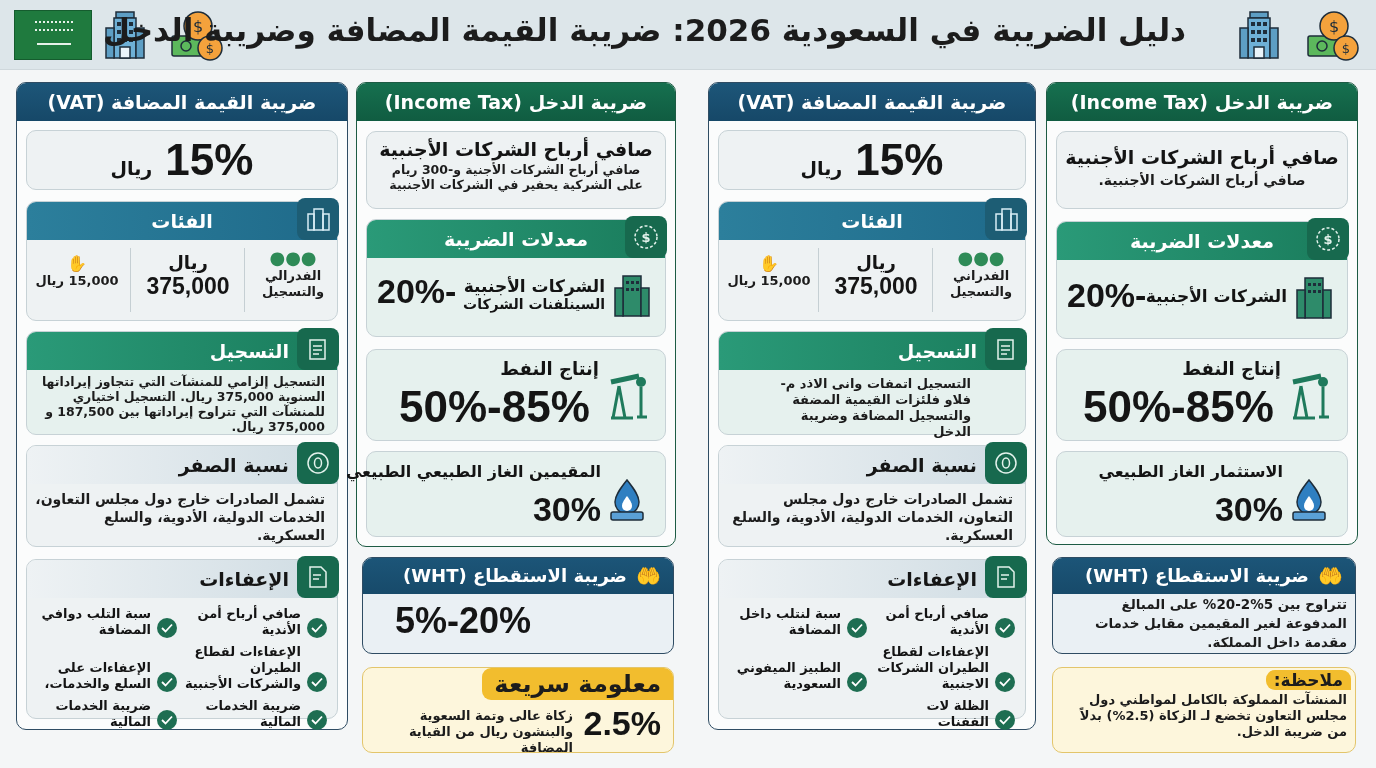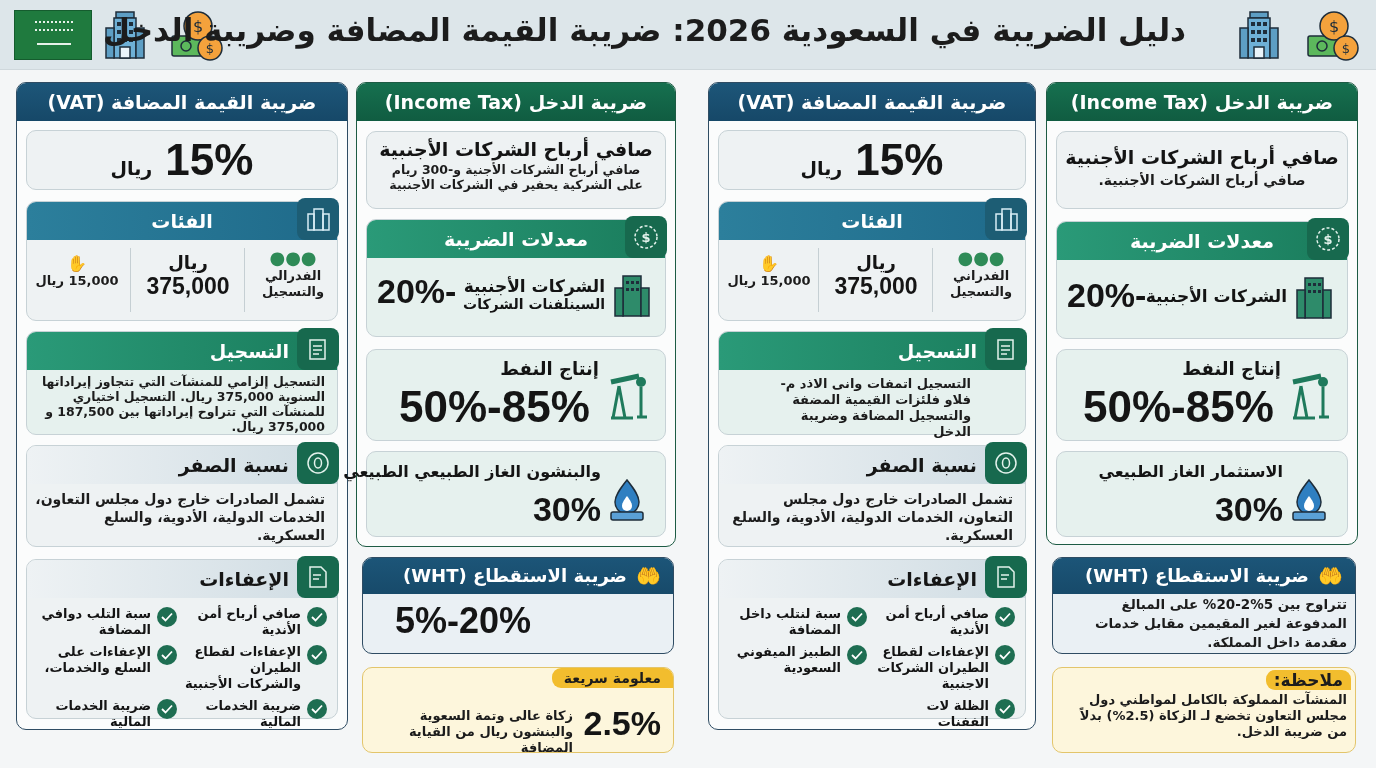--- a/index.html
+++ b/index.html
@@ -20,26 +20,26 @@
 .subhead{height:38px;border-radius:9px 9px 0 0;color:#fff;font-weight:bold;font-size:19px;line-height:38px;direction:rtl;padding-right:48px;position:relative;white-space:nowrap}
 .sh-blue{background:linear-gradient(90deg,#2c7f9c,#1f6a8a)}
 .sh-green{background:linear-gradient(90deg,#2a9a78,#1a7c5c)}
 .sh-grey{background:linear-gradient(90deg,#eef2f4,#cfdce3);color:#151515}
 .subhead.center{text-align:center;padding-right:0}
 .sh-icon{position:absolute;right:-2px;top:-4px;width:42px;height:42px;border-radius:8px;background:#1d5d74;display:flex;align-items:center;justify-content:center}
 .sh-icon.g{background:#17694e}
 .txt{font-size:13px;line-height:16px;font-weight:bold;color:#1c1c1c;direction:rtl}
 .big{font-weight:bold;color:#151515;font-family:"Liberation Sans",sans-serif}
 .ex-grid{display:grid;grid-template-columns:1fr 1fr;column-gap:6px;row-gap:6px;padding:8px 10px 0 6px}
-.ex{display:flex;direction:rtl;align-items:flex-start;gap:6px;font-size:13px;font-weight:bold;line-height:16px}
+.ex{display:flex;direction:rtl;align-items:flex-end;gap:6px;font-size:13px;font-weight:bold;line-height:16px}
 .chk{flex:0 0 20px;width:20px;height:20px;border-radius:50%;background:#1e6e52;display:flex;align-items:center;justify-content:center;margin-top:1px}
 .wht{position:absolute;left:6px;right:6px;border:1.5px solid #2f4c63;border-radius:10px;background:#eaf0f4;direction:rtl}
 .wht-head{height:36px;border-radius:9px 9px 0 0;background:linear-gradient(#1c5578,#174a6a);color:#fff;font-weight:bold;font-size:18px;line-height:36px;padding-right:46px;position:relative;white-space:nowrap}
 .note{position:absolute;left:6px;right:6px;border:1.5px solid #e3c56b;border-radius:10px;background:#fdf6dc;direction:rtl}
-.note-tag{display:inline-block;background:#f2bd2e;font-weight:bold;font-size:14px;padding:2px 12px;border-radius:9px 9px 0 9px;color:#1c1c1c}
+.note-tag{display:inline-block;background:#f2bd2e;font-weight:bold;font-size:24px;padding:2px 12px;border-radius:9px 9px 0 9px;color:#1c1c1c}
 .divider{position:absolute;top:8px;bottom:8px;width:1px;background:#c5cfd3}
 </style>
 </head>
 <body>
 
 <div class="header">
   <div class="flag">
       <div class="sc"></div>
       <div class="sw"></div>
     </div>
@@ -265,21 +265,21 @@
       </svg>
     <div style="position:absolute;right:66px;top:8px;font-size:18px;font-weight:bold">إنتاج النفط</div>
     <div class="big" style="position:absolute;left:32px;top:32px;font-size:44px;direction:ltr">50%-85%</div>
   </div>
   <div class="box green" style="top:368px;height:86px">
     <svg style="position:absolute;right:18px;top:26px" width="40" height="44" viewBox="0 0 40 44">
         <path d="M20 2c-8 10-12 16-12 22a12 12 0 0024 0c0-6-4-12-12-22z" fill="#2f7fc1" stroke="#1e2d3a" stroke-width="1.5"></path>
         <path d="M20 18c-4 5-5 8-5 10a5 5 0 0010 0c0-2-1-5-5-10z" fill="#fff"></path>
         <rect x="4" y="34" width="32" height="8" rx="2" fill="#5aa0d6" stroke="#1e2d3a" stroke-width="1.5"></rect>
       </svg>
-    <div style="position:absolute;right:64px;top:10px;font-size:16px;font-weight:bold;white-space:nowrap">والبنشون الغاز الطبيعي الطبيعي</div>
+    <div style="position:absolute;right:64px;top:10px;font-size:16px;font-weight:bold;white-space:nowrap">المقيمين الغاز الطبيعي الطبيعي</div>
     <div class="big" style="position:absolute;right:64px;top:38px;font-size:34px;direction:ltr">30%</div>
   </div>
 </div>
 
 <div class="wht" style="left:362px;right:auto;width:312px;top:557px;height:97px">
   <div class="wht-head">
     <span>ضريبة الاستقطاع (WHT)</span>
     <span style="position:absolute;right:12px;top:0;font-size:20px">🤲</span>
   </div>
   <div class="big" style="position:absolute;left:32px;top:42px;font-size:36px;direction:ltr">5%-20%</div>

